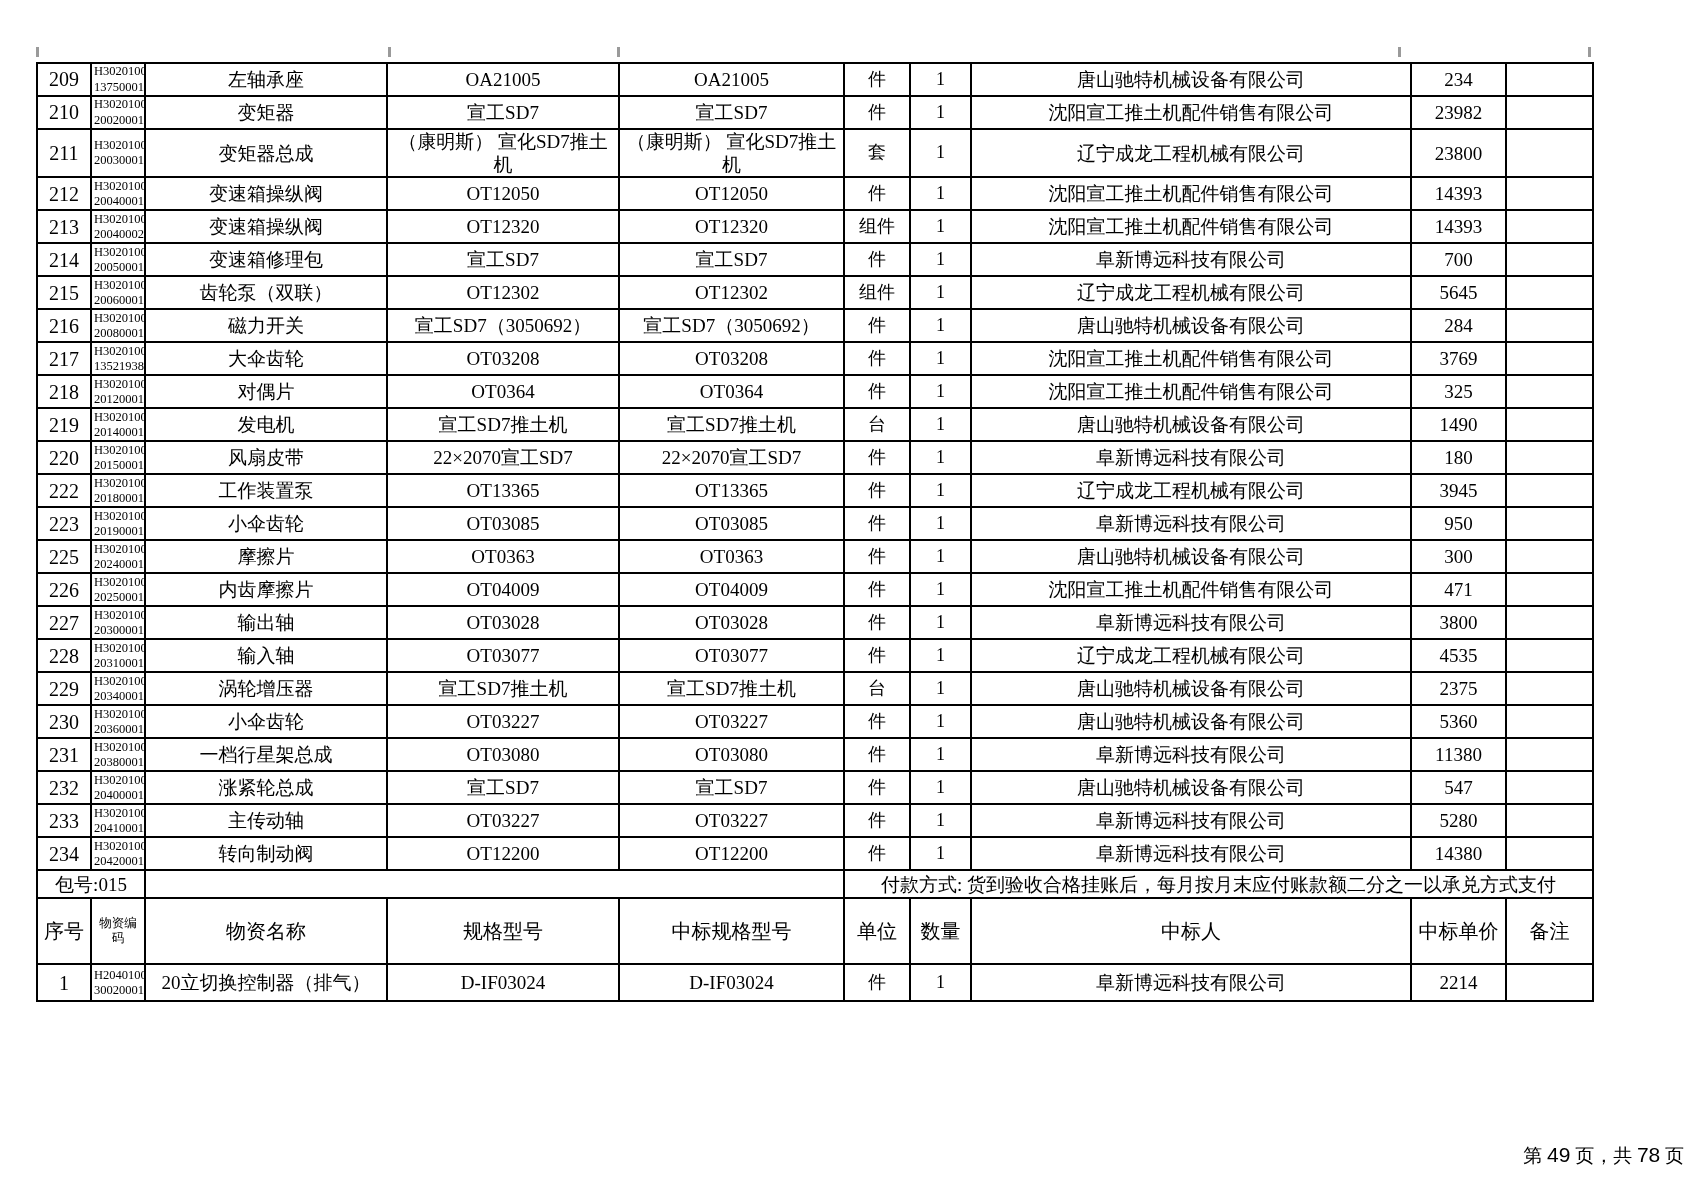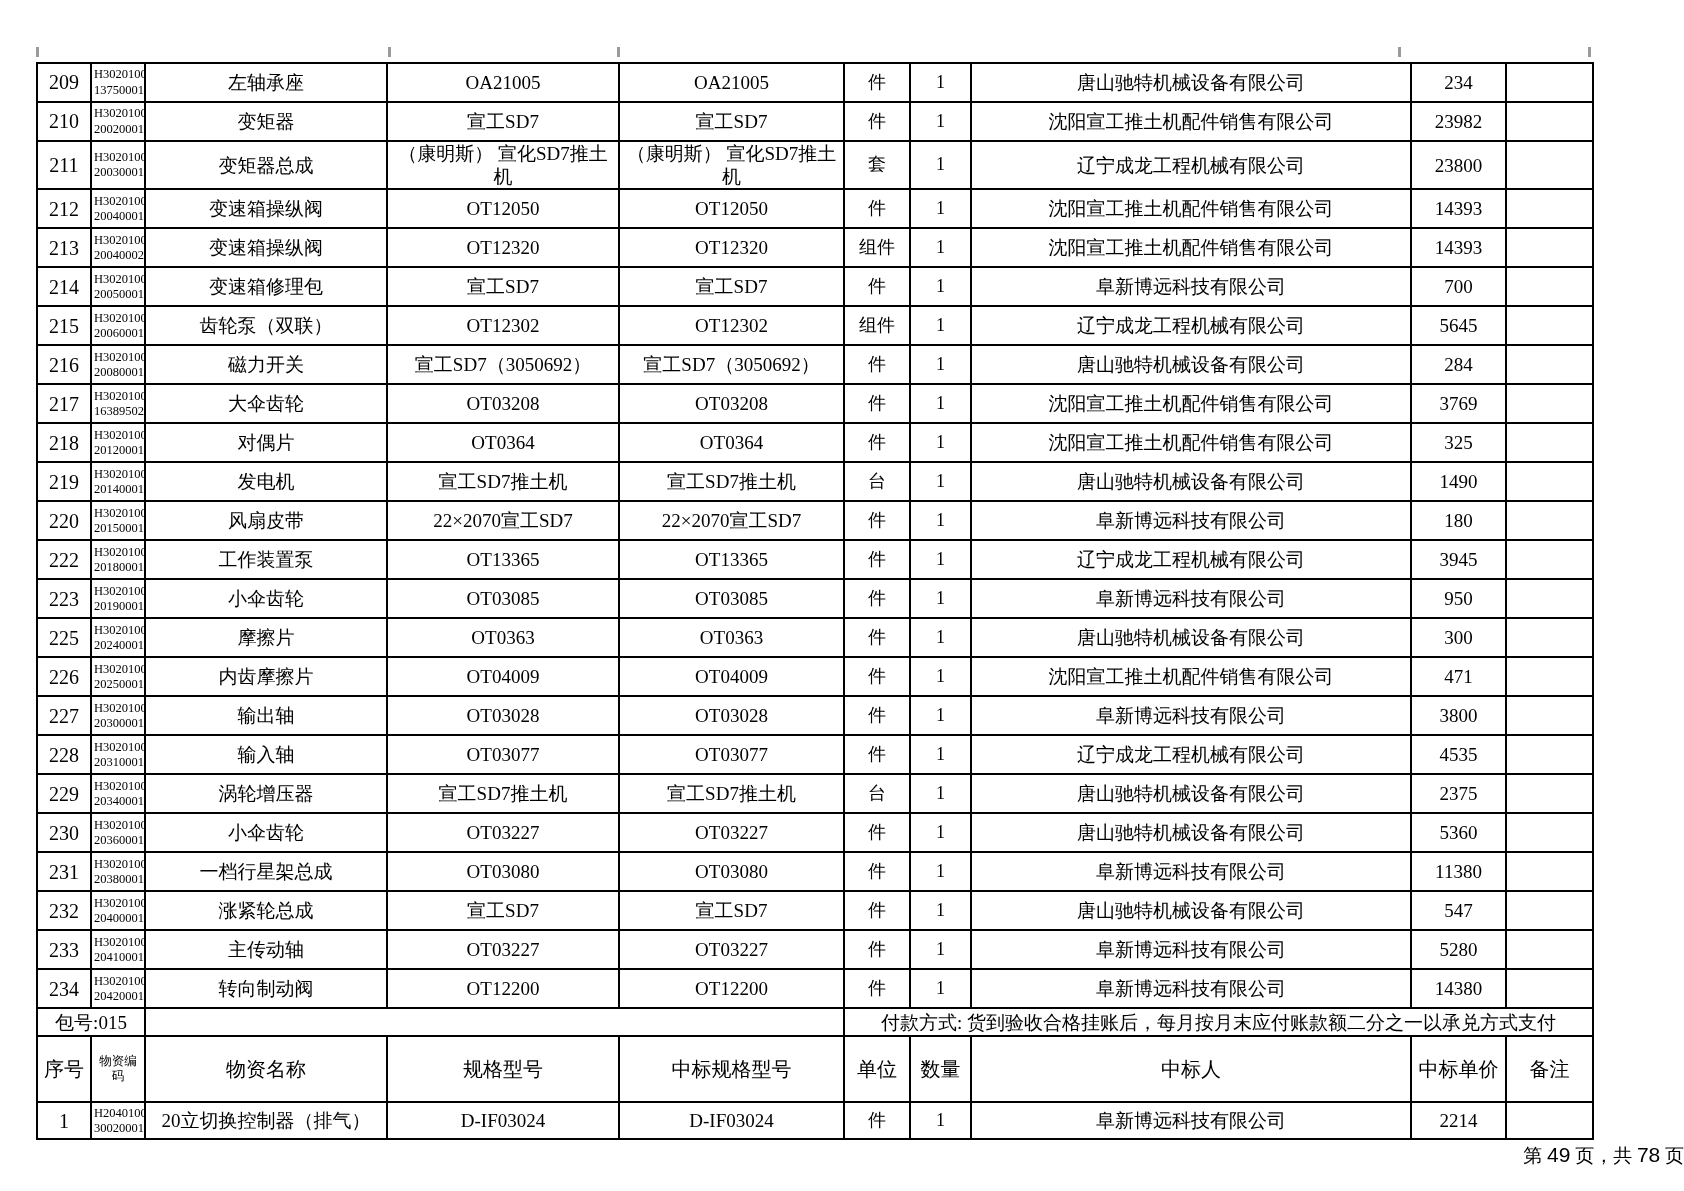--- a/index.html
+++ b/index.html
@@ -12,21 +12,21 @@
   .stub { position:absolute; top:47px; width:3px; height:10px; background:#9a9a9a; }
   table.bid {
     position:absolute; left:36px; top:62px; width:1556px;
     border-collapse:collapse; table-layout:fixed;
     border:2px solid #000;
   }
   table.bid td, table.bid th {
     border:2px solid #000; text-align:center; vertical-align:middle;
     padding:0 2px; font-weight:normal; overflow:hidden; line-height:1.22;
   }
-  tr.item  { height:39px; }
+  tr.item  { height:33px; }
   tr.tall  { height:35px;font-family:Liberation Serif, serif; }
   tr.pkg   { height:28px;padding-left:46px; }
   tr.hdr   { height:66px; }
   tr.sec2  { height:37px; }
   .num-cell   { font-size:20px; }
   .code-cell  { font-size:12.5px; line-height:1.12; padding:0 1px; }
   .code-cell span { display:block; }
   .text-cell  { font-size:19px; }
   .unit-cell, .qty-cell { font-size:18px; }
   .price-cell { font-size:19px; }
@@ -185,21 +185,21 @@
         <td class="unit-cell">件</td>
         <td class="qty-cell">1</td>
         <td class="text-cell">唐山驰特机械设备有限公司</td>
         <td class="price-cell">284</td>
         <td class="note-cell"></td>
       </tr>
       <tr class="item">
         <td class="num-cell">217</td>
         <td class="code-cell">
           <span>H3020100</span>
-          <span>16389502</span>
+          <span>13521938</span>
         </td>
         <td class="text-cell">大伞齿轮</td>
         <td class="text-cell">OT03208</td>
         <td class="text-cell">OT03208</td>
         <td class="unit-cell">件</td>
         <td class="qty-cell">1</td>
         <td class="text-cell">沈阳宣工推土机配件销售有限公司</td>
         <td class="price-cell">3769</td>
         <td class="note-cell"></td>
       </tr>

